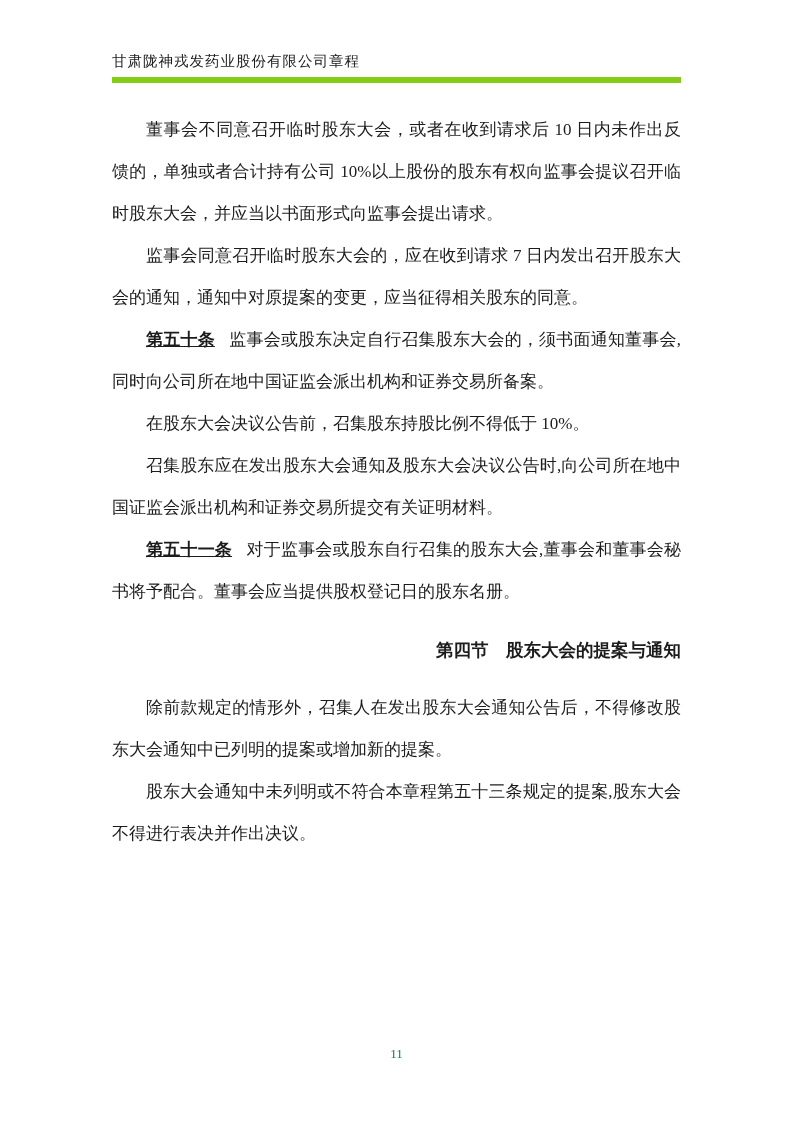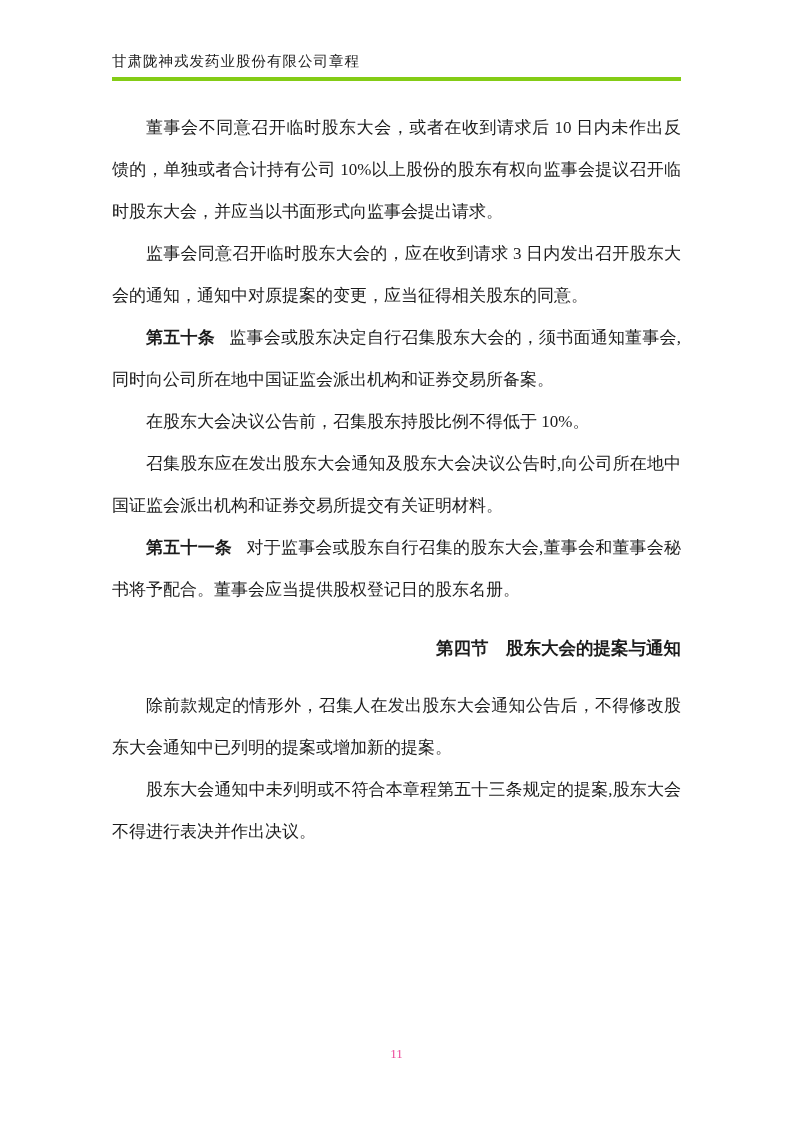--- a/index.html
+++ b/index.html
@@ -13,63 +13,64 @@
     position: relative;
     font-family: "Liberation Serif", "DejaVu Serif", serif;
     color: #1c1c1c;
     overflow: hidden;
   }
   .page-header {
     margin: 52px 112px 0 112px;
     font-size: 14.5px;
     letter-spacing: 1px;
     padding-bottom: 6px;
-    border-bottom: 4px solid #84cc16;
+    border-bottom: 6px solid #84cc16;
   }
   .content {
     margin: 26px 112px 0 112px;
     font-size: 17px;
     line-height: 42px;
     text-align: justify;
   }
   .content p {
     margin: 0;
     text-indent: 2em;
   }
   .lead {
     font-weight: bold;
     margin-right: 0.85em;
+    text-decoration: underline;
   }
   p.section-heading {
     text-align: right;
     text-indent: 0;
     font-weight: bold;
     font-size: 17.5px;
     margin: 16px 0 16px 0;
   }
   .page-footer {
     position: absolute;
     left: 0;
     bottom: 60px;
     width: 100%;
     text-align: center;
     font-size: 13px;
-    color: #ec4899;
+    color: #0f766e;
   }
 </style>
 </head>
 <body>
 
 <div class="page-header">
   <span>甘肃陇神戎发药业股份有限公司章程</span>
 </div>
 
 <div class="content">
   <p><span>董事会不同意召开临时股东大会，或者在收到请求后 10 日内未作出反馈的，单独或者合计持有公司 10%以上股份的股东有权向监事会提议召开临时股东大会，并应当以书面形式向监事会提出请求。</span></p>
-  <p><span>监事会同意召开临时股东大会的，应在收到请求 3 日内发出召开股东大会的通知，通知中对原提案的变更，应当征得相关股东的同意。</span></p>
+  <p><span>监事会同意召开临时股东大会的，应在收到请求 7 日内发出召开股东大会的通知，通知中对原提案的变更，应当征得相关股东的同意。</span></p>
   <p><span class="lead">第五十条</span><span>监事会或股东决定自行召集股东大会的，须书面通知董事会,同时向公司所在地中国证监会派出机构和证券交易所备案。</span></p>
   <p><span>在股东大会决议公告前，召集股东持股比例不得低于 10%。</span></p>
   <p><span>召集股东应在发出股东大会通知及股东大会决议公告时,向公司所在地中国证监会派出机构和证券交易所提交有关证明材料。</span></p>
   <p><span class="lead">第五十一条</span><span>对于监事会或股东自行召集的股东大会,董事会和董事会秘书将予配合。董事会应当提供股权登记日的股东名册。</span></p>
 
   <p class="section-heading">第四节　股东大会的提案与通知</p>
 
   <p><span>除前款规定的情形外，召集人在发出股东大会通知公告后，不得修改股东大会通知中已列明的提案或增加新的提案。</span></p>
   <p><span>股东大会通知中未列明或不符合本章程第五十三条规定的提案,股东大会不得进行表决并作出决议。</span></p>
 </div>

